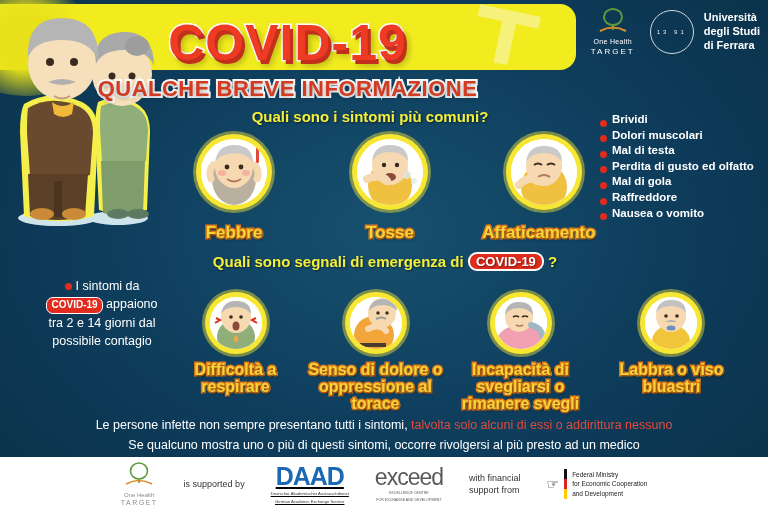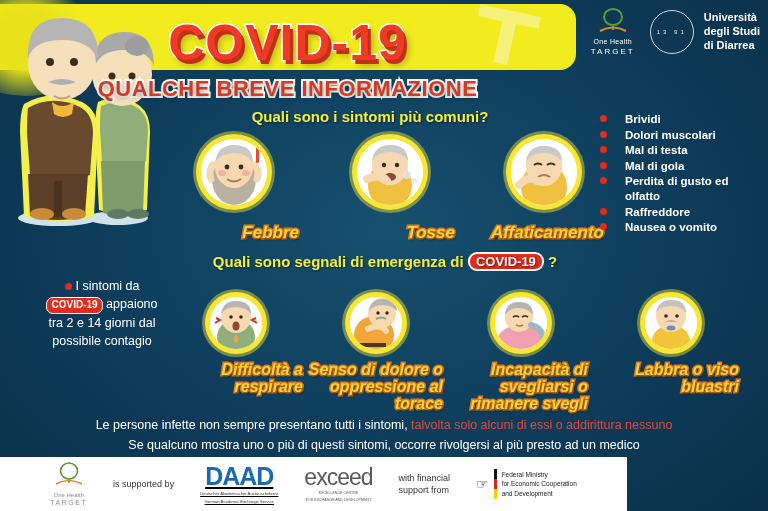--- a/index.html
+++ b/index.html
@@ -84,50 +84,50 @@
     background:#f7e733;
     box-shadow:0 0 0 3px rgba(247,231,51,.45);
   }
   .circ .inner{
     position:absolute;inset:5px;border-radius:50%;background:#ffffff;overflow:hidden;
   }
   .r1{width:76px;height:76px;top:134px;}
   .r2{width:62px;height:62px;top:292px;}
 
   .cap{
-    position:absolute;text-align:right;font-weight:bold;font-style:italic;
+    position:absolute;text-align:center;font-weight:bold;
     color:#f7d53a;
     -webkit-text-stroke:3px #e07b19;
     paint-order:stroke fill;
     text-shadow:1px 2px 2px rgba(0,0,0,.45);
     line-height:1.05;
   }
   .cap1{font-size:17px;top:224px;width:130px;}
   .cap2{font-size:16px;top:362px;width:135px;}
 
   
   .sym-list{position:absolute;right:6px;top:112px;width:162px;color:#fff;}
-  .sym-item{display:flex;gap:18px;align-items:flex-start;font-size:11.5px;font-weight:bold;line-height:1.27;margin-bottom:1px;}
+  .sym-item{display:flex;gap:5px;align-items:flex-end;font-size:11.5px;font-weight:bold;line-height:1.27;margin-bottom:1px;}
   .dot{flex:0 0 auto;width:7px;height:7px;border-radius:50%;background:#e02b1d;margin-top:3px;}
 
   
   .onset{position:absolute;left:14px;top:277px;width:176px;color:#fff;font-size:12.5px;line-height:1.45;text-align:center;}
   .onset .dot{display:inline-block;margin:0 4px 0 0;vertical-align:middle;}
   .chip-sm{
     display:inline-block;background:#e02b1d;color:#fff;border:1.5px solid #fff;
     border-radius:7px;padding:0 4px;font-size:10px;font-weight:bold;
   }
 
   
   .advice{position:absolute;left:0;right:0;bottom:56px;text-align:center;color:#fff;font-size:12.5px;line-height:1.55;}
   .advice .red{color:#e24a3a;}
 
   
   .footer{
-    position:absolute;left:0;bottom:0;width:627px;height:54px;background:#fff;
+    position:absolute;left:0;bottom:0;width:768px;height:54px;background:#fff;
     display:flex;align-items:center;justify-content:center;gap:26px;
   }
   .f-oh{text-align:center;color:#8b8b8b;}
   .f-oh-n{font-size:6px;line-height:1.3;}
   .f-oh-t{font-size:7px;letter-spacing:1.5px;}
   .f-txt{font-size:9px;color:#333;line-height:1.35;}
   .daad{text-align:center;text-decoration:underline;}
   .daad-w{font-size:25px;font-weight:bold;color:#1b69b5;letter-spacing:-1px;line-height:1;}
   .daad-s{font-size:4.2px;color:#333;line-height:1.35;margin-top:2px;}
   .exceed{text-align:center;}
@@ -194,21 +194,21 @@
       </svg>
       <div class="oh-name">One Health</div>
       <div class="oh-target">TARGET</div>
     </div>
     <div class="unife-seal">
       <span class="seal-year">13  91</span>
     </div>
     <div class="unife-text">
       <div>Università</div>
       <div>degli Studi</div>
-      <div>di Diarrea</div>
+      <div>di Ferrara</div>
     </div>
   </div>
 
   <div class="q-head q1">Quali sono i sintomi più comuni?</div>
 
   <div class="circ r1" style="left:196px">
     <div class="inner">
       <svg viewBox="0 0 66 66" width="66" height="66">
         <rect width="66" height="66" fill="#fff"></rect>
         <ellipse cx="33" cy="40" rx="22" ry="26" fill="#b9b0a0"></ellipse>
@@ -268,25 +268,25 @@
     <div class="sym-item">
         <span class="dot"></span>
         <span>Dolori muscolari</span>
       </div>
     <div class="sym-item">
         <span class="dot"></span>
         <span>Mal di testa</span>
       </div>
     <div class="sym-item">
         <span class="dot"></span>
+        <span>Perdita di gusto ed olfatto</span>
+      </div>
+    <div class="sym-item">
+        <span class="dot"></span>
         <span>Mal di gola</span>
-      </div>
-    <div class="sym-item">
-        <span class="dot"></span>
-        <span>Perdita di gusto ed olfatto</span>
       </div>
     <div class="sym-item">
         <span class="dot"></span>
         <span>Raffreddore</span>
       </div>
     <div class="sym-item">
         <span class="dot"></span>
         <span>Nausea o vomito</span>
       </div>
   </div>

